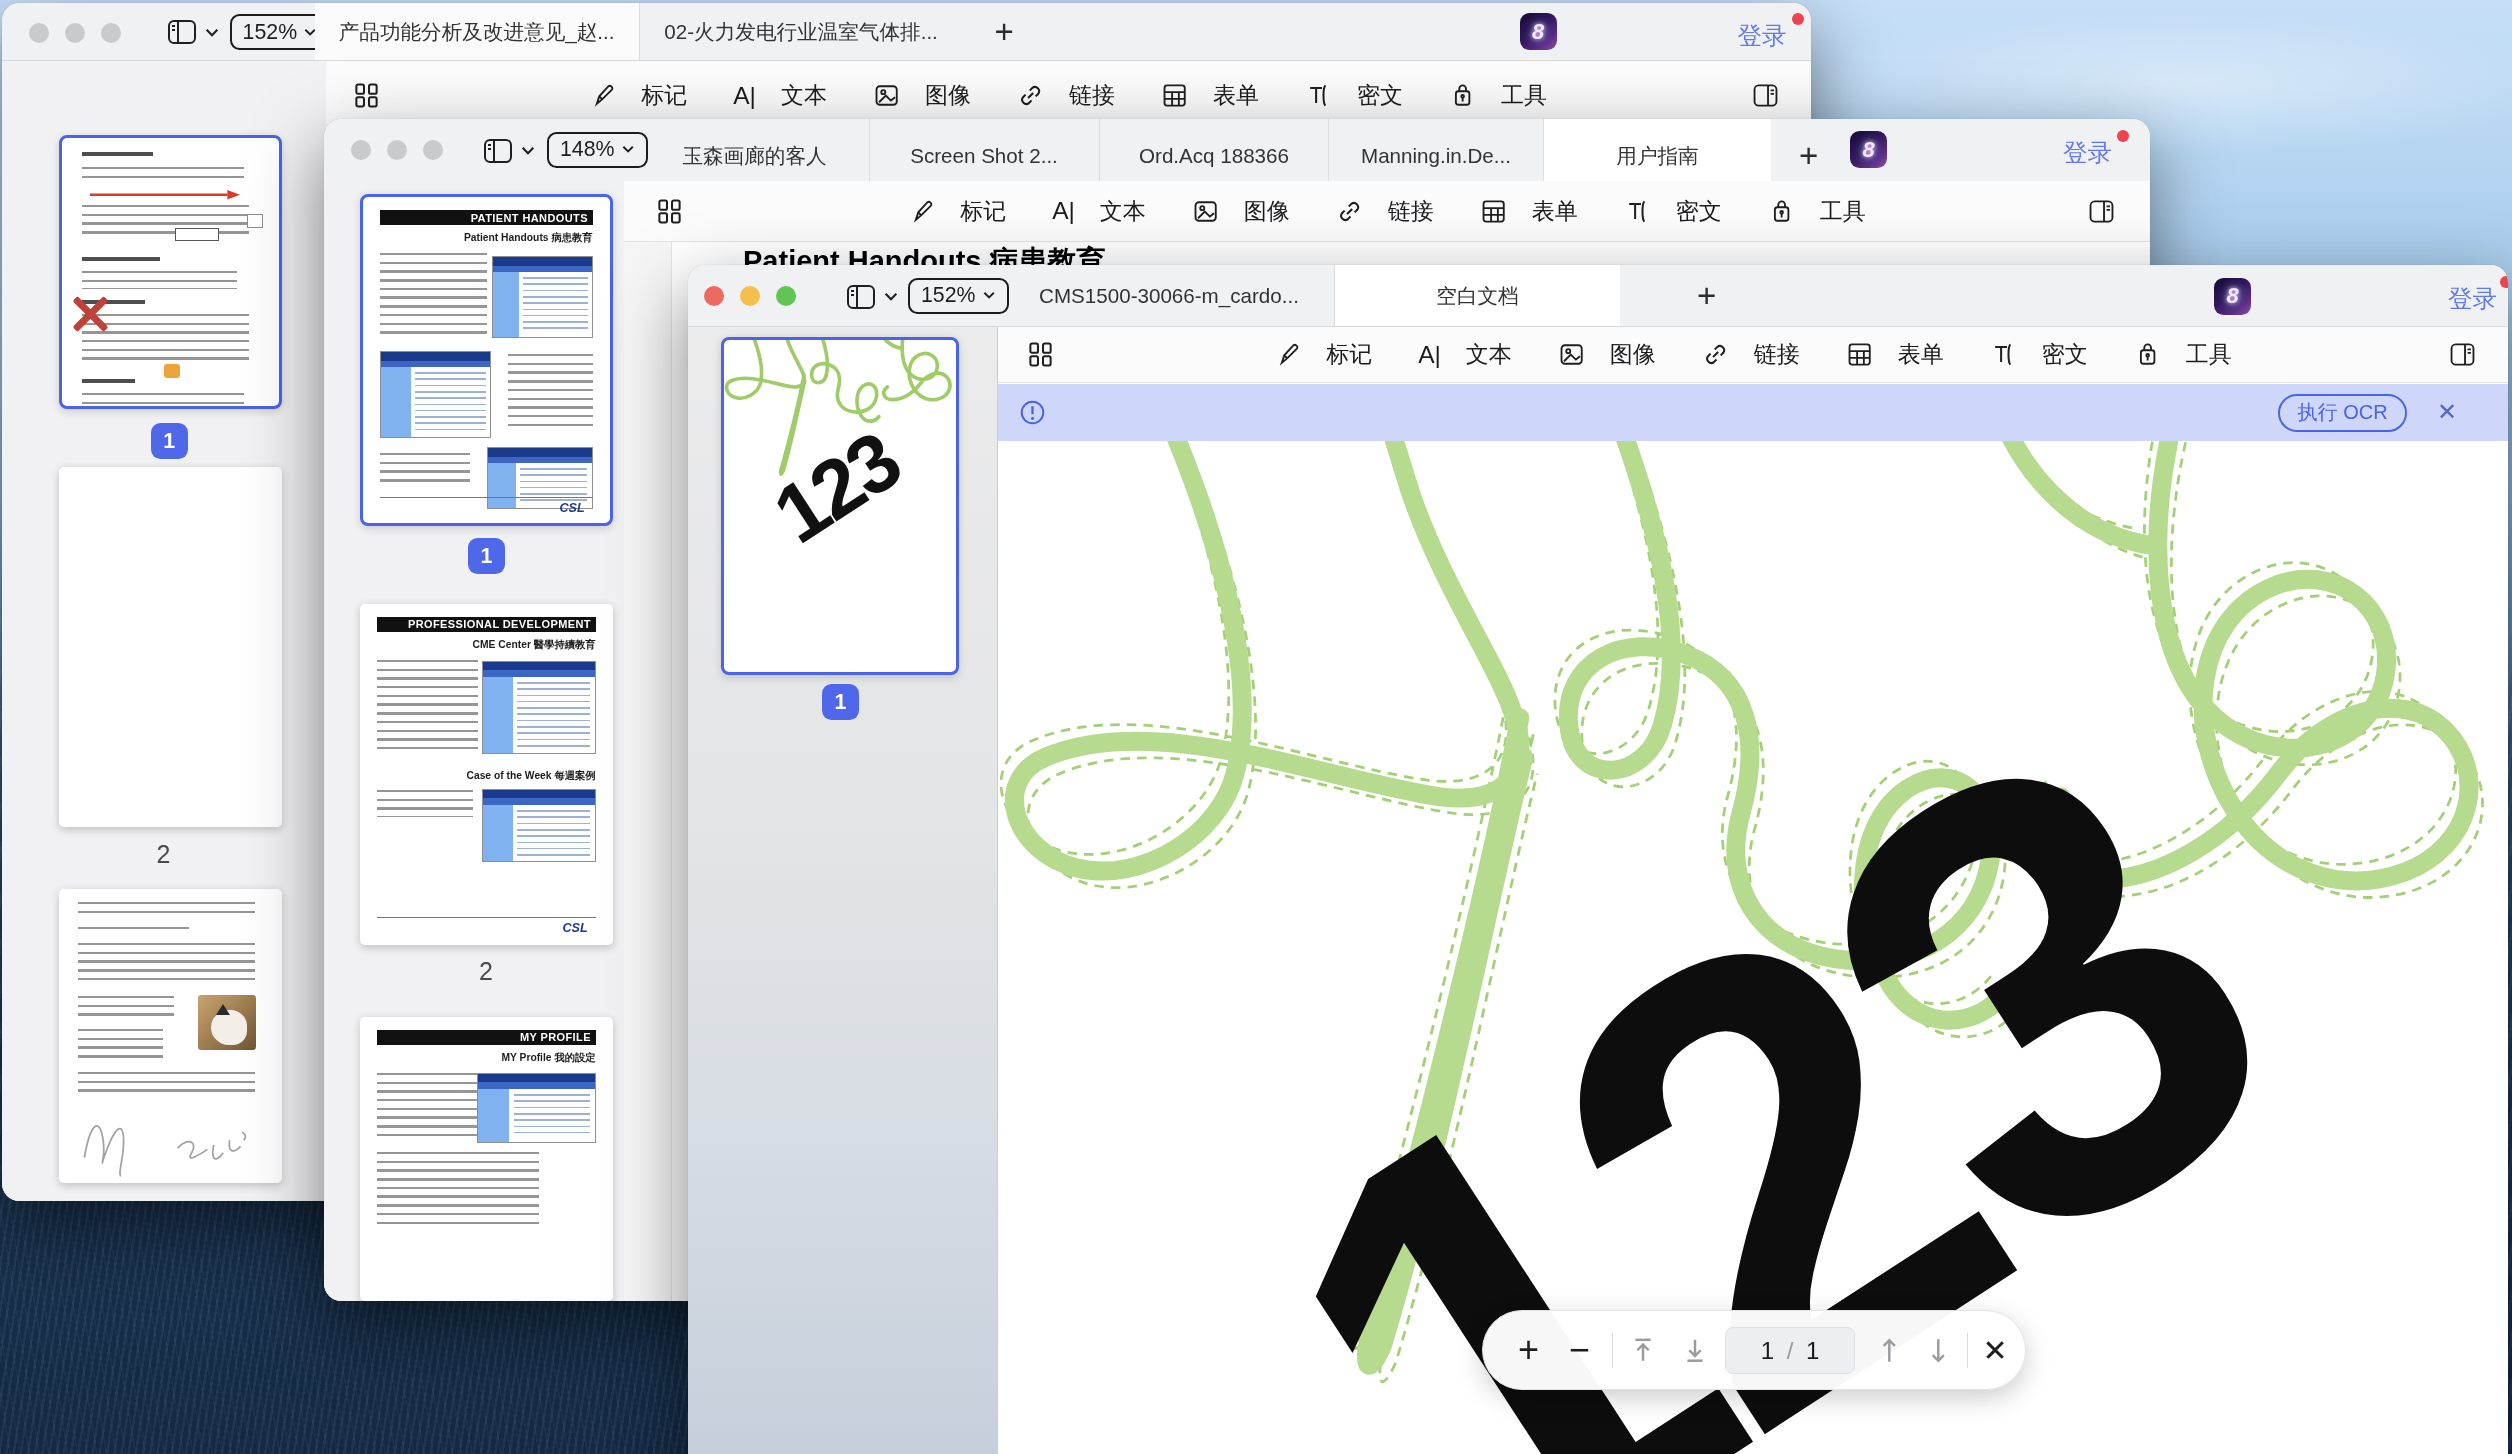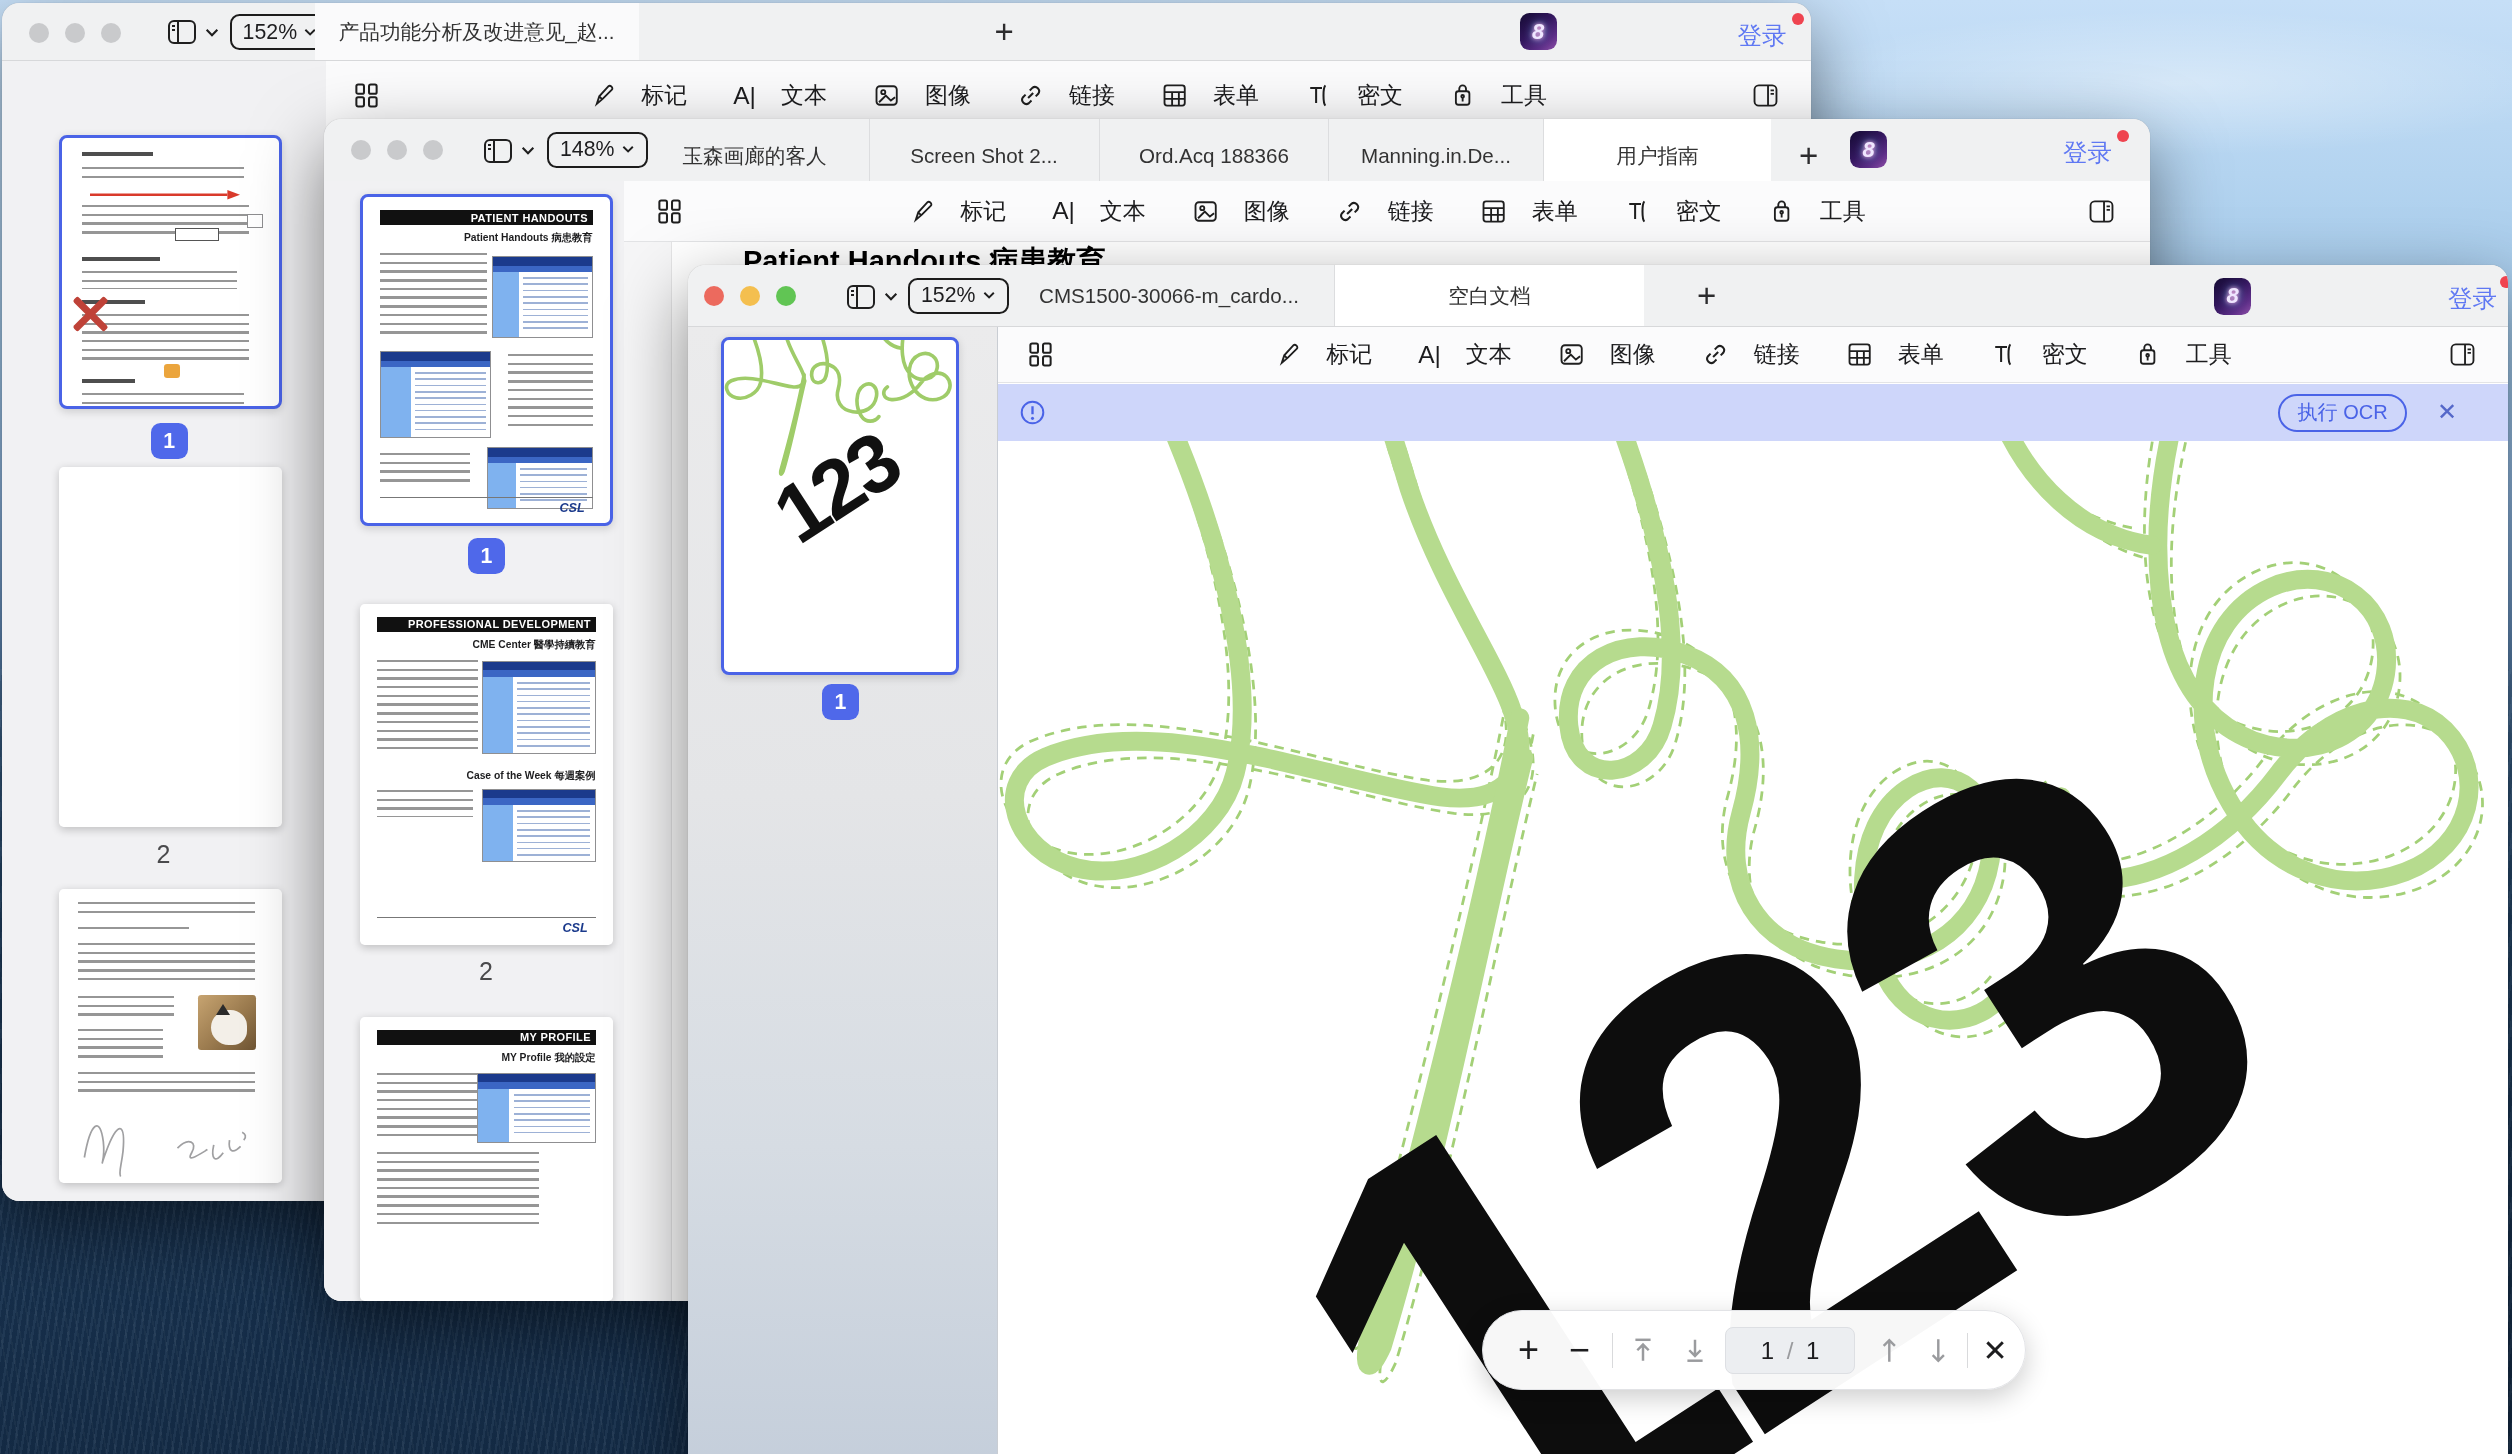--- a/index.html
+++ b/index.html
@@ -117,20 +117,23 @@
           </svg>
       </div>
       <div class="zoombox" style="left:228px; top:11px;">
         <span>152%</span>
         <svg width="14.2" height="10.3" viewBox="0 0 18 12" fill="none" stroke="#1f1f1f" stroke-width="2.4">
             <path d="M3 3l6 6 6-6"></path>
           </svg>
       </div>
       <div class="tab first" style="left:313px; width:324px; background:#fafafb;">
           <span style="overflow:hidden;text-overflow:ellipsis;">产品功能分析及改进意见_赵...</span>
+        </div>
+      <div class="tab" style="left:637px; width:324px;">
+          <span style="overflow:hidden;text-overflow:ellipsis;">02-火力发电行业温室气体排...</span>
         </div>
       <div class="plus" style="left:993px;">+</div>
       <div class="avatar" style="left:1518px; top:10.3px;">8</div>
       <div class="login" style="left:1736px; top:16px;">登录</div>
       <div class="dot" style="left:1790px; top:9.5px;"></div>
     </div>
 
     <div class="toolbar" style="left:324px; right:0; top:58px; height:70px;">
       <div class="cornerbtn" style="left:27px;">
         <svg class="tbicon" viewBox="0 0 32 32" fill="none" stroke="#1f1f1f" stroke-width="2.4">
@@ -455,21 +458,21 @@
       </div>
       <div class="zoombox" style="left:220px; top:12.6px;">
         <span>152%</span>
         <svg width="14.2" height="10.3" viewBox="0 0 18 12" fill="none" stroke="#1f1f1f" stroke-width="2.4">
             <path d="M3 3l6 6 6-6"></path>
           </svg>
       </div>
       <div class="tab first" style="left:316px; width:330px;">
           <span>CMS1500-30066-m_cardo...</span>
         </div>
-      <div class="tab active" style="left:646px; width:310px;">
+      <div class="tab active" style="left:646px; width:286px;">
           <span>空白文档</span>
         </div>
       <div class="plus" style="left:1009px;">+</div>
       <div class="avatar" style="left:1526px; top:12.6px;">8</div>
       <div class="login" style="left:1760px; top:17.4px;">登录</div>
       <div class="dot" style="left:1812px; top:11px;"></div>
     </div>
 
     <div class="toolbar" style="left:310px; right:0; top:62px; height:56px;">
       <div class="cornerbtn" style="left:28.5px;">

